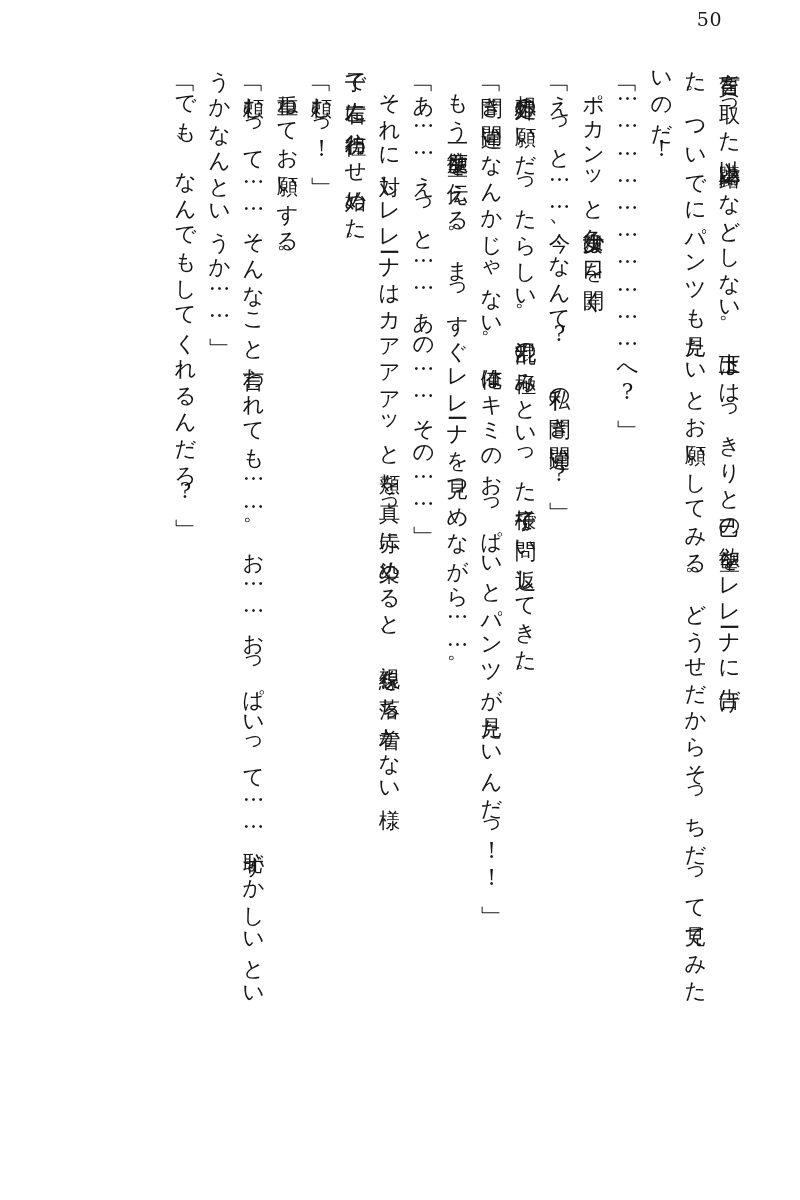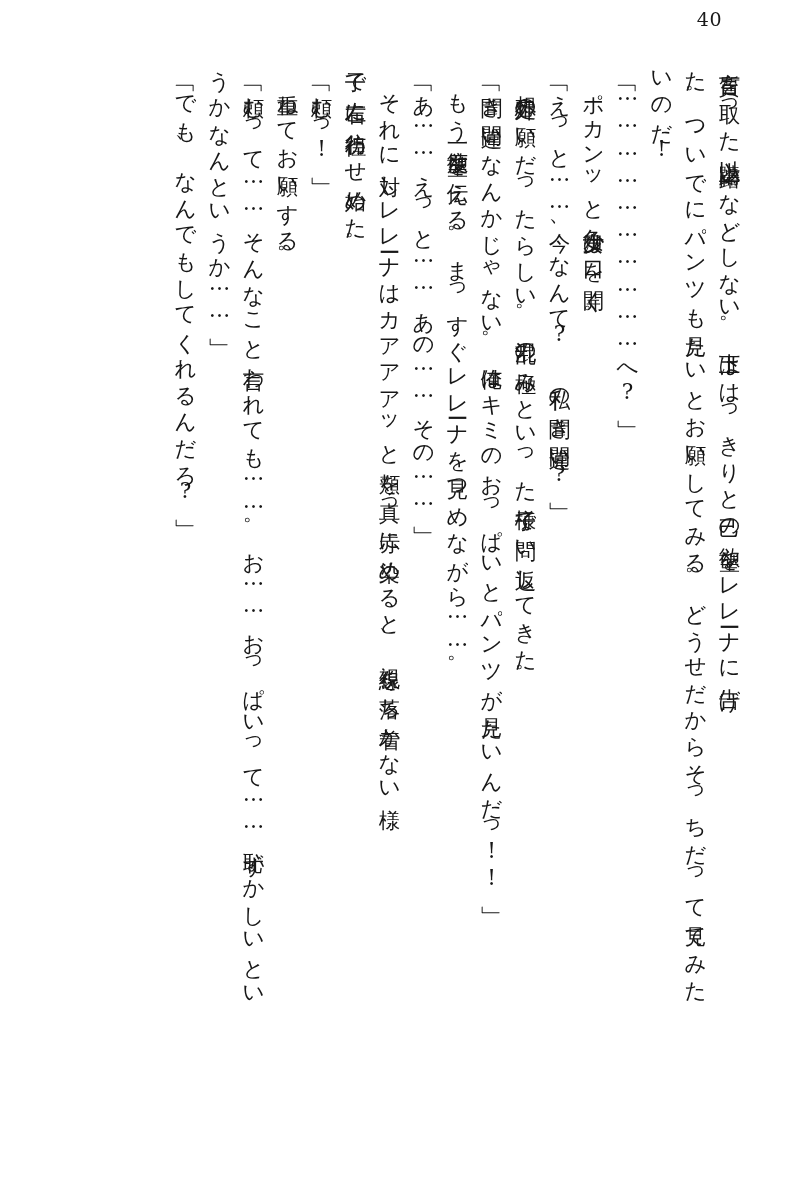--- a/index.html
+++ b/index.html
@@ -67,21 +67,21 @@
   }
 
   
   .col.indent-1 { padding-top: 22px; }
 </style>
 </head>
 <body>
 
 <div id="page">
 
-  <div id="page-number">40</div>
+  <div id="page-number">50</div>
 
   <div id="body-text">
       <div class="col">言質を取った以上躊躇いなどしない。土下ははっきりと己の欲望をレレーナに告げ</div>
       <div class="col">た。ついでにパンツも見たいとお願いしてみる。どうせだからそっちだって見てみた</div>
       <div class="col">いのだ!</div>
       <div class="col indent-1">「…………………………へ?」</div>
       <div class="col indent-1">ポカンッと角少女は口を開く。</div>
       <div class="col indent-1">「えっと……今、なんて?　私の聞き間違い?」</div>
       <div class="col indent-1">想定外の願いだったらしい。混乱の極みといった様子で問い返してきた。</div>
       <div class="col indent-1">「聞き間違いなんかじゃない。俺はキミのおっぱいとパンツが見たいんだっ!!」</div>

